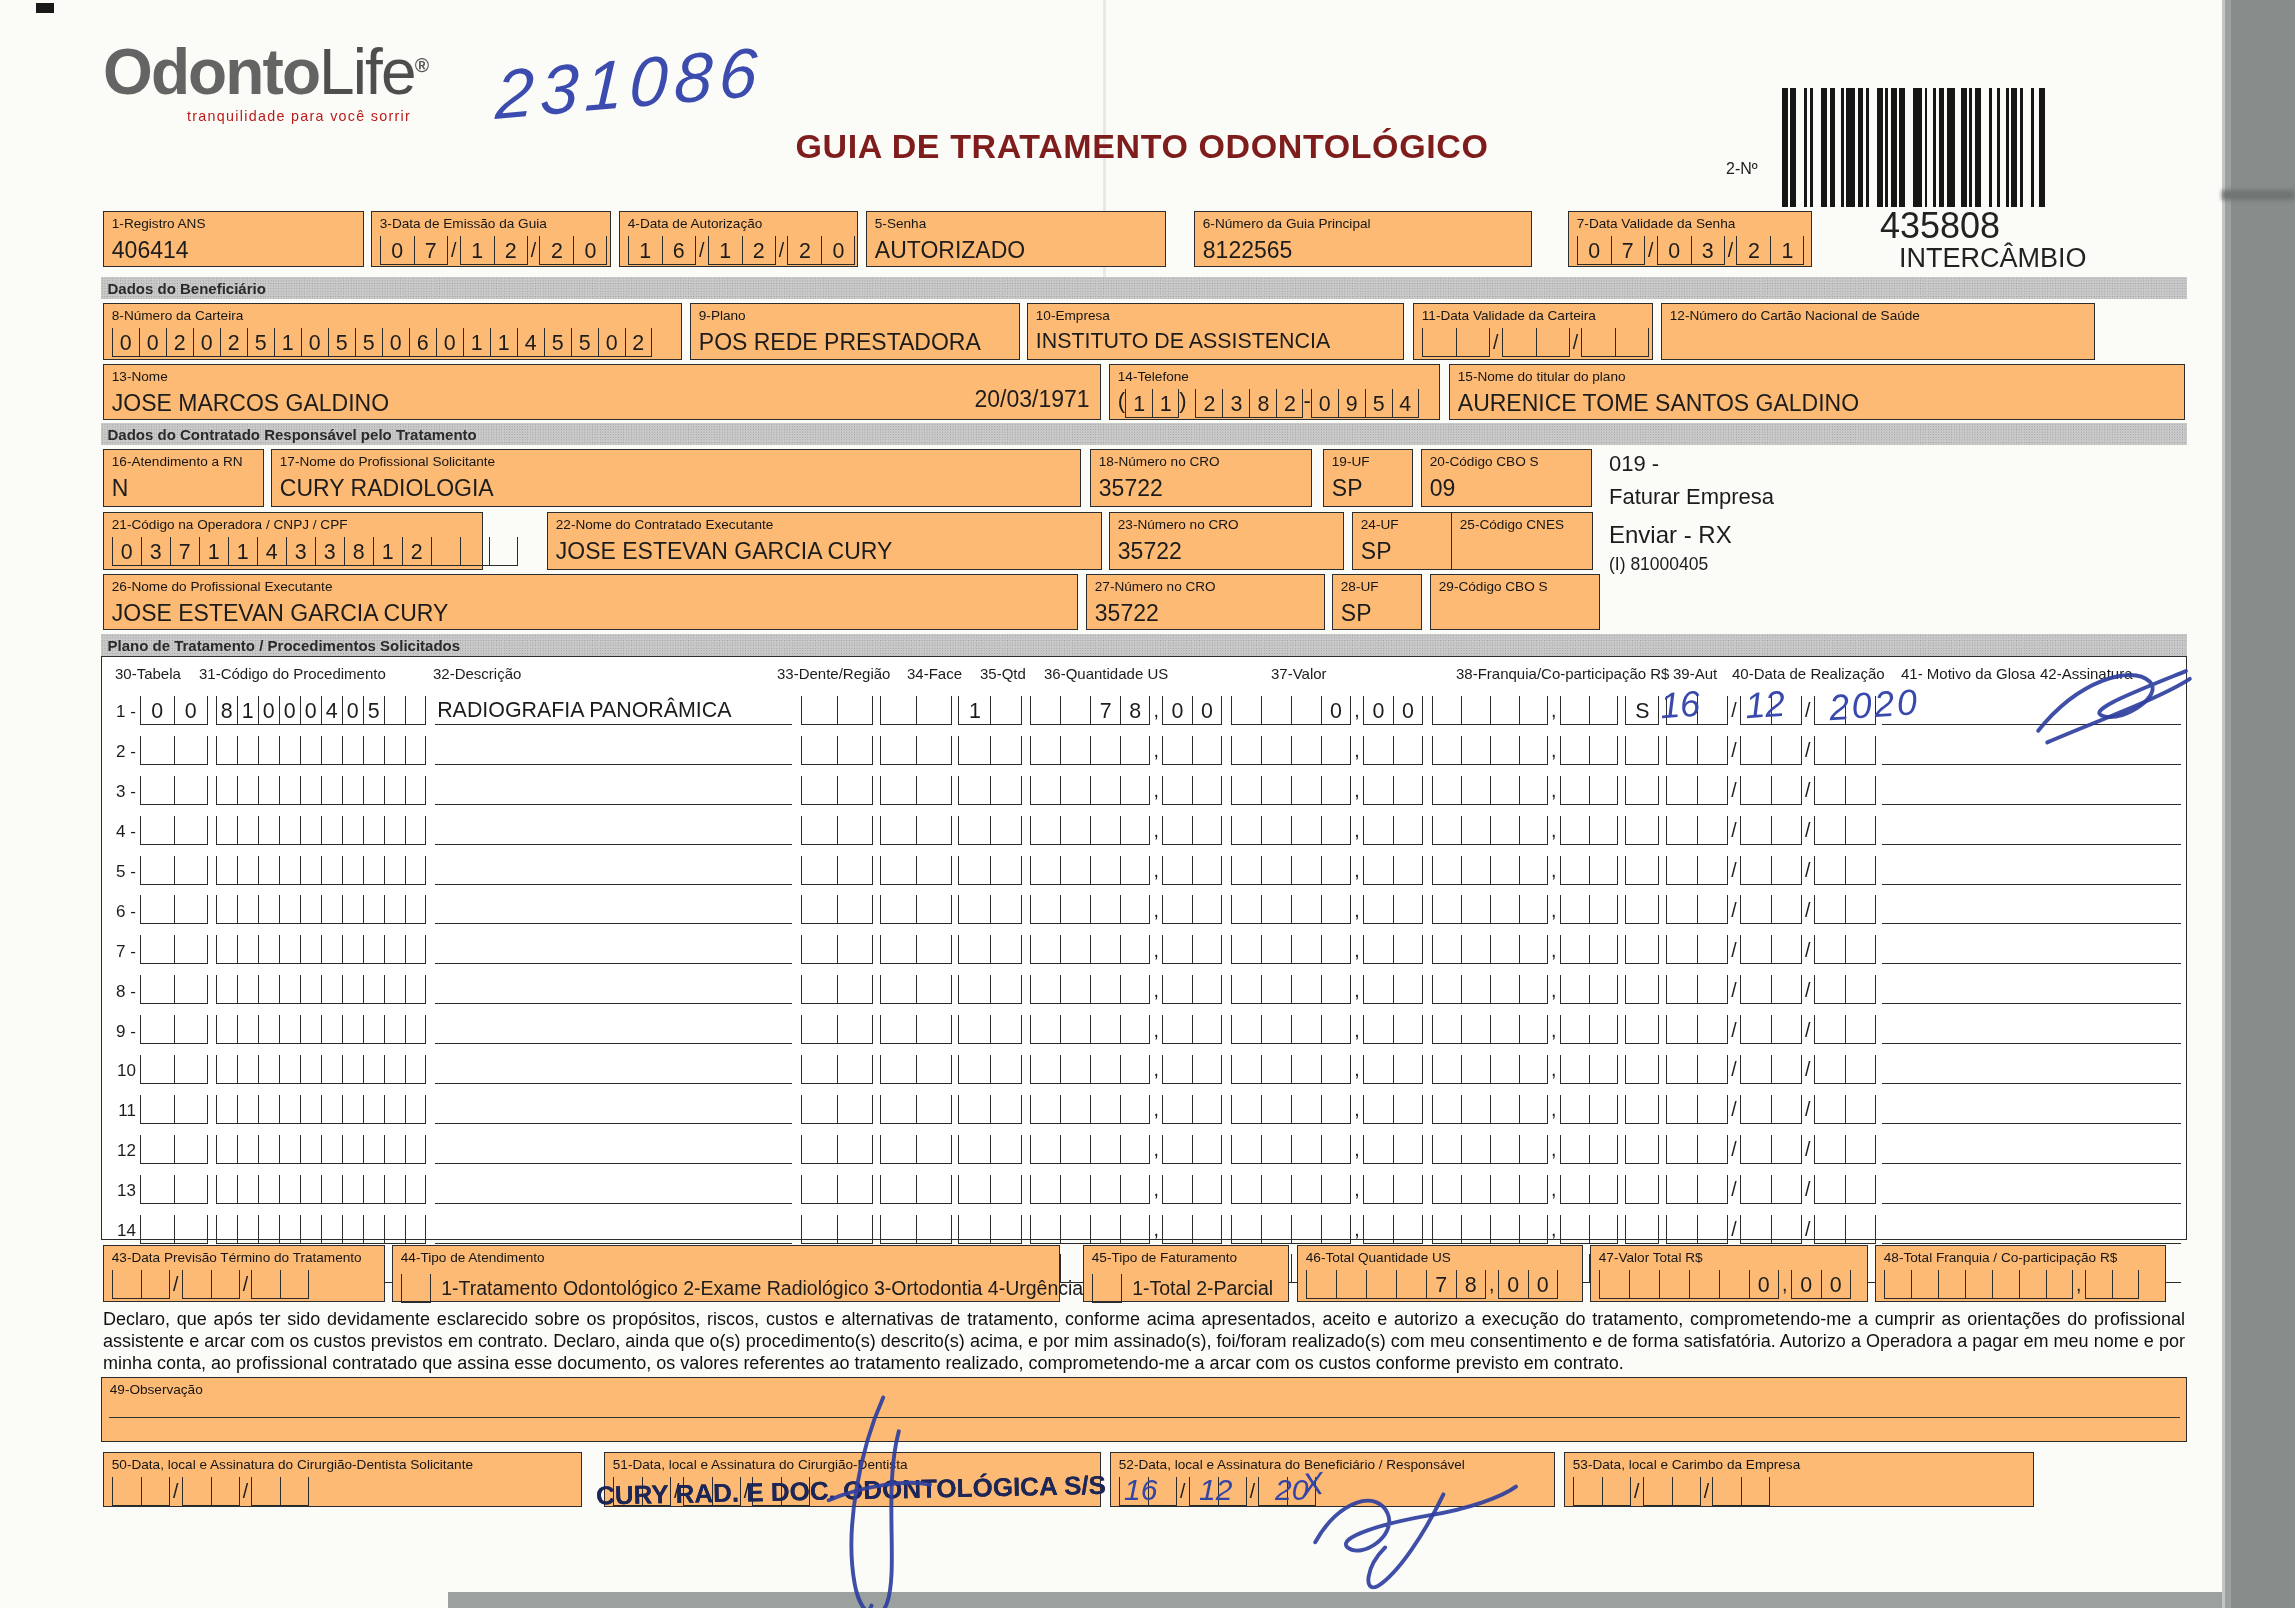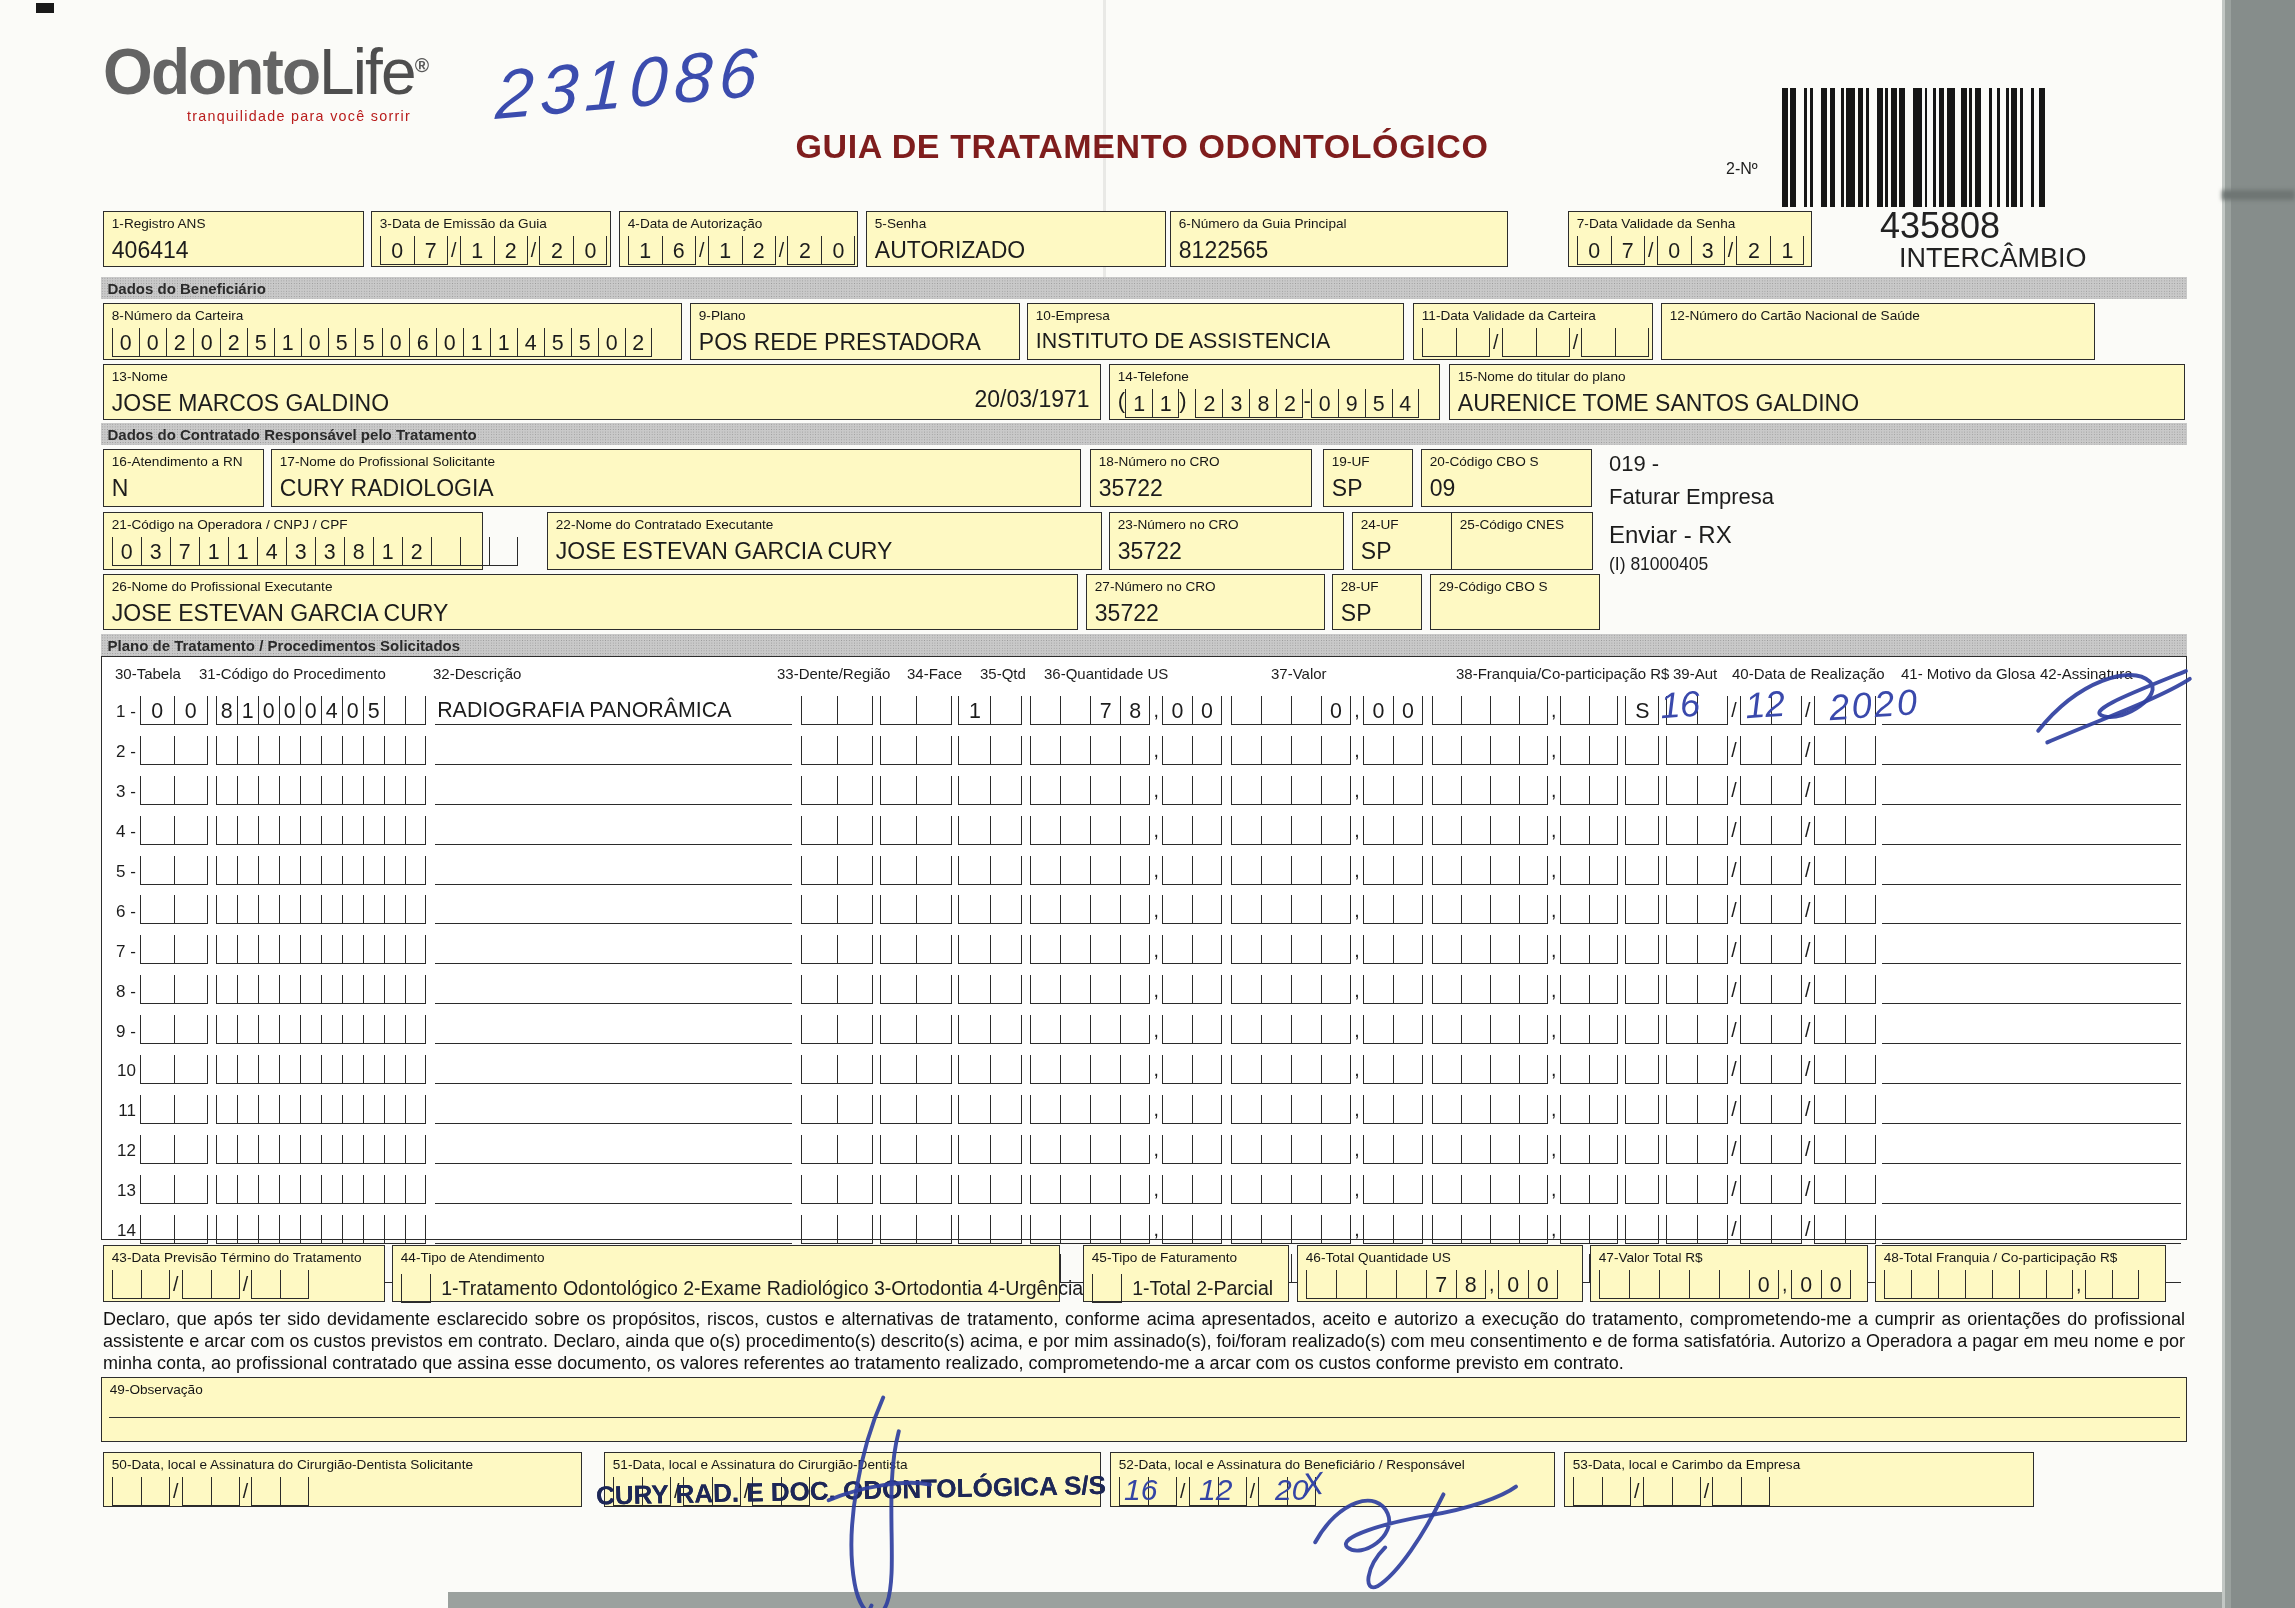--- a/index.html
+++ b/index.html
@@ -25,21 +25,21 @@
     font-style:italic;letter-spacing:6.5px;transform:rotate(-5deg) skewX(-7deg);}
   .doc-title{position:absolute;left:759px;top:127px;width:766px;text-align:center;
     font-size:34px;font-weight:600;letter-spacing:0.6px;color:#7f1d1d;}
   .bc-label{position:absolute;left:1726px;top:160px;font-size:16px;}
   .barcode{position:absolute;left:1782px;top:88px;width:283px;height:119px;display:flex;align-items:stretch;overflow:hidden;}
   .barcode i{display:block;height:100%;}
   .guide-number{position:absolute;left:1880px;top:205px;font-size:36px;color:#222;}
   .guide-type{position:absolute;left:1899px;top:243px;font-size:27px;color:#222;}
 
   
-  .fbox{position:absolute;box-sizing:border-box;border:1.9px solid #2d2d2d;background:#fef9c3;padding:3.9px 7.8px;}
+  .fbox{position:absolute;box-sizing:border-box;border:1.9px solid #2d2d2d;background:#fdba74;padding:3.9px 7.8px;}
   .flabel{display:block;font-size:13.6px;color:#161616;}
   .fvalue{display:block;font-size:23px;margin-top:6.5px;white-space:nowrap;}
   .fvalue.sm{font-size:21.4px;}
   .birth{position:absolute;right:10.4px;bottom:6.5px;font-size:23px;}
   .bar{position:absolute;left:101px;width:2086px;height:22px;background-color:#c9c9c9;
     background-image:radial-gradient(#989898 0.6px,transparent 0.8px);background-size:2.6px 2.6px;
     font-size:15px;font-weight:bold;color:#2a2a2a;padding:2.6px 0 0 6.5px;box-sizing:border-box;}
 
   
   .comb{display:inline-flex;align-items:flex-end;margin-top:5.2px;}
@@ -205,21 +205,21 @@
         <span class="c gend">2</span>
         <span class="sep">/</span>
         <span class="c">2</span>
         <span class="c gend">0</span>
       </div>
   </div>
   <div class="fbox" style="left:866px;top:211px;width:300px;height:56px">
     <span class="flabel">5-Senha</span>
     <span class="fvalue">AUTORIZADO</span>
   </div>
-  <div class="fbox" style="left:1170px;top:211px;width:338px;height:56px">
+  <div class="fbox" style="left:1194px;top:211px;width:338px;height:56px">
     <span class="flabel">6-Número da Guia Principal</span>
     <span class="fvalue">8122565</span>
   </div>
   <div class="fbox" style="left:1568px;top:211px;width:244px;height:56px">
     <span class="flabel">7-Data Validade da Senha</span>
     <div class="comb comb-date">
         <span class="c">0</span>
         <span class="c gend">7</span>
         <span class="sep">/</span>
         <span class="c">0</span>

